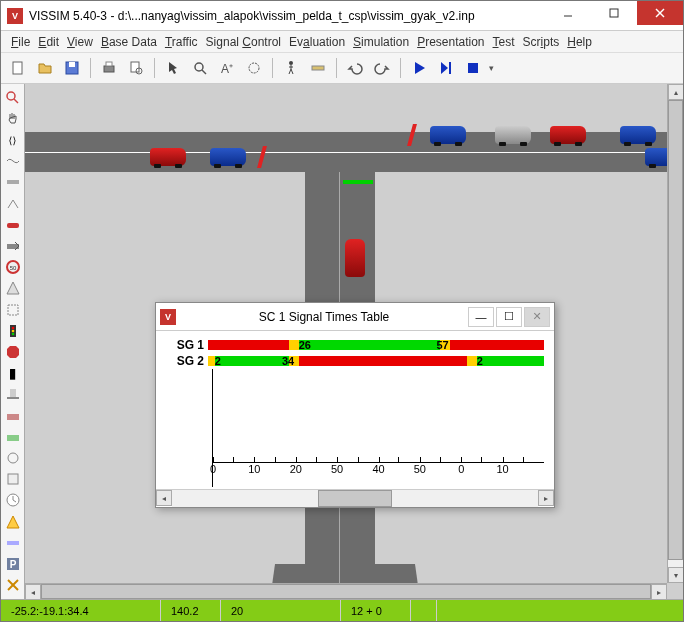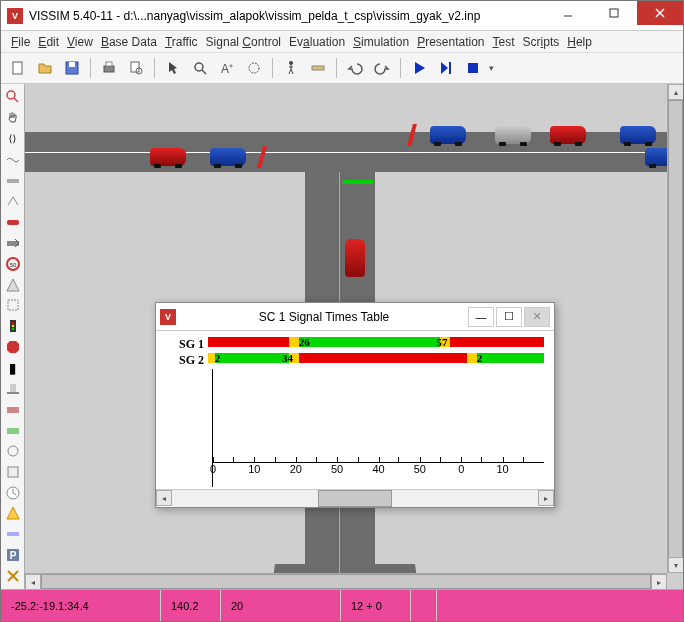--- a/index.html
+++ b/index.html
@@ -37,31 +37,31 @@
   .car .w.a{left:4px;} .car .w.b{right:4px;}
   .car.v { width:20px; height:38px; border-radius:6px 6px 4px 4px; background:linear-gradient(#e02222,#8a0a0a);}
   .stopbar { position:absolute; width:4px; height:22px; background:#e02222; transform:skewX(-15deg);}
   .stopbar.h { width:30px; height:4px; transform:none; background:#00d000; }
   .tlight { position:absolute; top:6px; right:6px; width:10px; height:26px; background:#222; border-radius:2px; display:flex; flex-direction:column; align-items:center; justify-content:space-around; padding:1px;}
   .tlight div{width:6px;height:6px;border-radius:50%;}
   .scrollbar-v { position:absolute; right:0; top:0; bottom:16px; width:16px; background:#f0f0f0; border-left:1px solid #aaa;}
   .scrollbar-h { position:absolute; left:0; right:16px; bottom:0; height:16px; background:#f0f0f0; border-top:1px solid #aaa;}
   .sb-btn { width:16px; height:16px; background:#e8e8e8; border:1px solid #aaa; display:flex; align-items:center; justify-content:center; font-size:8px; color:#555;}
   .sb-thumb { background:#c8c8c8; border:1px solid #999;}
-  .statusbar { height:32px; background:#ec4899; display:flex; align-items:flex-start; font-size:11px; border-top:1px solid #aaa;}
+  .statusbar { height:22px; background:#84cc16; display:flex; align-items:flex-start; font-size:11px; border-top:1px solid #aaa;}
   .statusbar > div { border-right:1px solid #ccc; padding:0 10px; height:100%; display:flex; align-items:center;}
   
   .dialog { position:absolute; top:218px; left:130px; width:400px; background:#fff; border:1px solid #888; box-shadow:2px 2px 8px rgba(0,0,0,.3); }
   .dlg-title { height:28px; background:#fff; display:flex; align-items:center; padding:0 4px; border-bottom:1px solid #ccc;}
   .dlg-title .icon { width:16px;height:16px;background:#c5342e; margin-right:6px; display:flex;align-items:center;justify-content:center;color:#fff;font-size:9px;font-weight:bold;}
   .dlg-title .t { flex:1; text-align:center; font-size:12px;}
   .dlg-wbtn { width:26px; height:20px; border:1px solid #ccc; margin-left:2px; display:flex; align-items:center;justify-content:center; font-size:11px;}
   .dlg-wbtn.close { background:#d8d8d8; color:#888; }
   .dlg-body { padding:6px 10px 2px 10px; position:relative; font-family:Arial,sans-serif;}
-  .sg-row { display:flex; align-items:flex-start; height:16px; font-size:12px; font-weight:bold; font-family:Liberation Serif, serif;}
+  .sg-row { display:flex; align-items:center; height:16px; font-size:12px; font-weight:bold; font-family:Liberation Sans, sans-serif;}
   .sg-label { width:42px; text-align:right; padding-right:4px; }
   .sg-bar { flex:1; height:10px; position:relative; background:#eee;padding-left:11px;}
   .seg { position:absolute; top:0; bottom:0; }
   .seg.red{background:#e80000;} .seg.green{background:#00d800;} .seg.amber{background:#ffd000;}
   .seg-label{position:absolute; top:-1px; font-size:11px; font-weight:bold; color:#000;}
   .axis-area { height:118px; border-left:1px solid #000; margin-left:46px; position:relative;}
   .axis-ticks { position:absolute; bottom:14px; left:0; right:0; height:10px; font-size:11px;}
   .axis-ticks span { position:absolute; transform:translateX(-50%); }
   .axis-line { position:absolute; bottom:24px; left:0; right:0; height:0; border-bottom:1px solid #000; }
   .axis-tick-marks{position:absolute;bottom:24px;left:0;right:0;height:6px;}
@@ -71,21 +71,21 @@
   .mea { width:26px;}
 </style>
 </head>
 <body>
 
 <div class="window">
 
   <div class="titlebar">
     <div class="icon">V</div>
     <div class="title">
-      <span>VISSIM 5.40-11</span> - <span>d:\...nanyag\vissim_alapok\vissim_pelda_t_csp\vissim_gyak_v2.inp</span>
+      <span>VISSIM 5.40-3</span> - <span>d:\...nanyag\vissim_alapok\vissim_pelda_t_csp\vissim_gyak_v2.inp</span>
     </div>
     <div class="winbtns">
       <div class="winbtn">
         <svg viewBox="0 0 10 10">
             <line x1="1" y1="8" x2="9" y2="8" stroke="#333" stroke-width="1"></line>
           </svg>
       </div>
       <div class="winbtn">
         <svg viewBox="0 0 10 10">
             <rect x="1" y="1" width="8" height="8" fill="none" stroke="#333"></rect>

